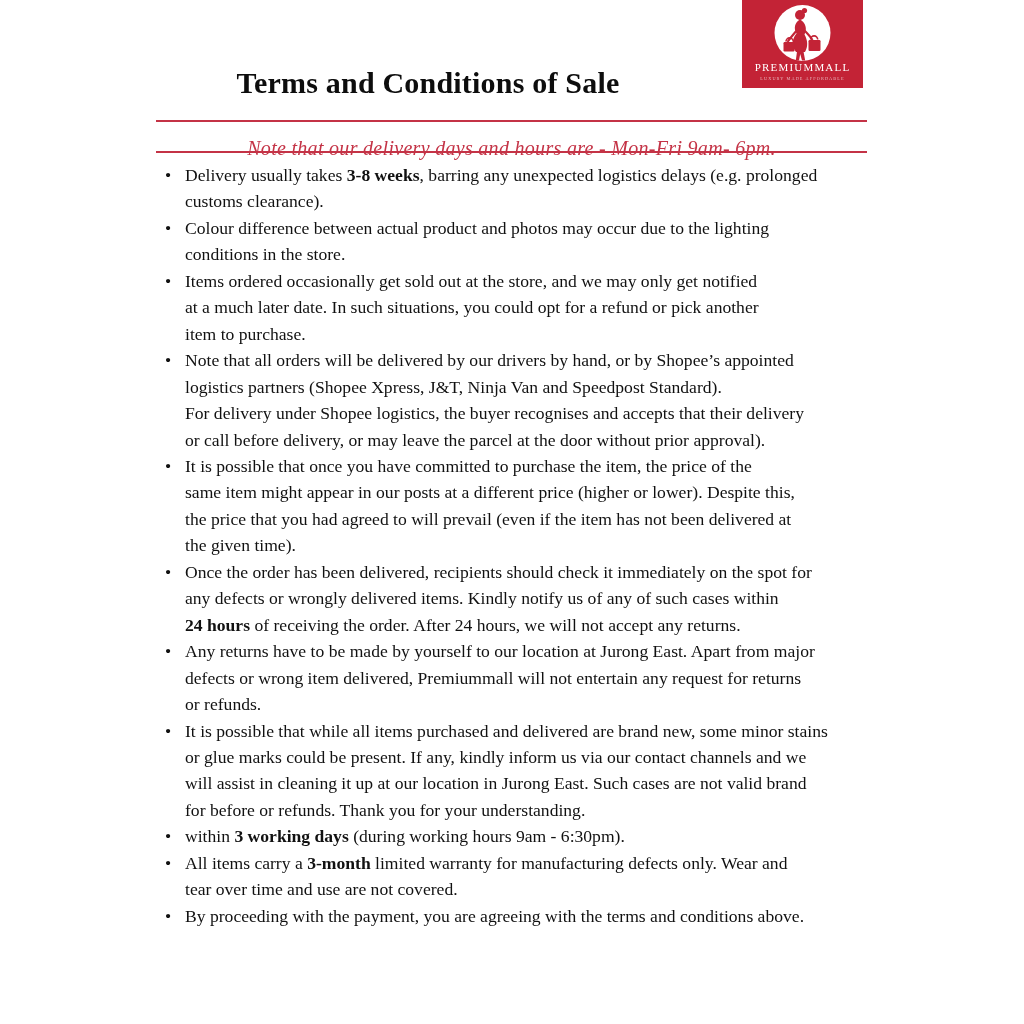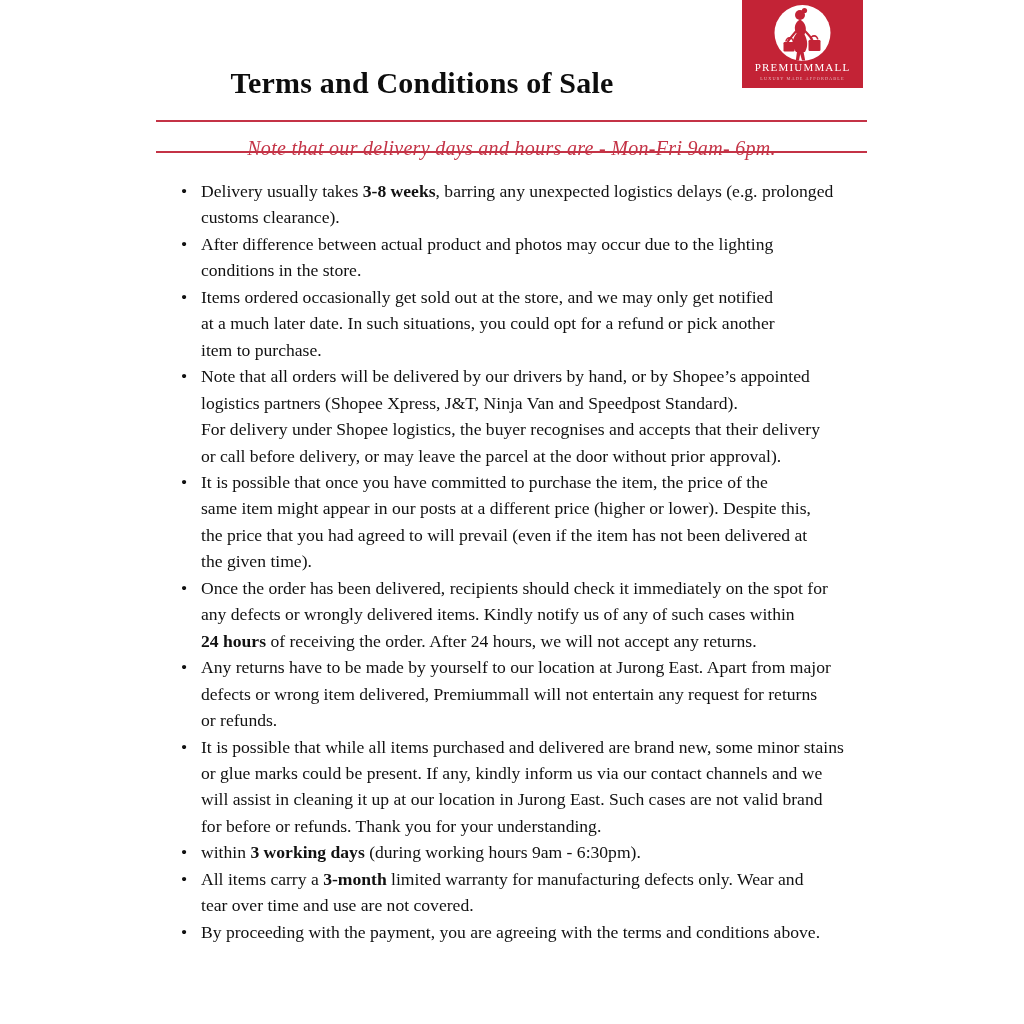--- a/index.html
+++ b/index.html
@@ -26,20 +26,21 @@
   
   .title {
     position: absolute;
     left: 0; top: 66px;
     width: 844px;
     text-align: center;
     font-size: 30px;
     font-weight: bold;
     letter-spacing: 0.2px;
     color: #0d0d0d;
+    padding-left: 6px;
   }
 
   
   .rule {
     position: absolute;
     left: 156px;
     width: 711px;
     height: 2px;
   }
   .rule-top { top: 120px; }
@@ -53,21 +54,21 @@
     font-size: 20px;
     letter-spacing: 0.3px;
     margin-top: 12px;
   }
 
   
   .terms {
     position: absolute;
     left: 160px; top: 162px;
     width: 720px;
-    margin: 16px; padding: 0;
+    margin: 0; padding: 0;
     list-style: none;
     font-size: 17.6px;
     line-height: 26.45px;
   }
   .terms li {
     position: relative;
     margin: 0;
     padding: 0 0 0 25px;
   }
   .terms li::before {
@@ -110,21 +111,21 @@
   <div class="rule rule-top" style="background: rgb(196, 51, 70);"></div>
   <div class="note" style="color: rgb(196, 51, 70);">Note that our delivery days and hours are - Mon-Fri 9am- 6pm.</div>
   <div class="rule rule-bottom" style="background: rgb(196, 51, 70);"></div>
 
   <ul class="terms">
       <li>
         <span class="line">Delivery usually takes <b>3-8 weeks</b>, barring any unexpected logistics delays (e.g. prolonged</span>
         <span class="line">customs clearance).</span>
       </li>
       <li>
-        <span class="line">After difference between actual product and photos may occur due to the lighting</span>
+        <span class="line">Colour difference between actual product and photos may occur due to the lighting</span>
         <span class="line">conditions in the store.</span>
       </li>
       <li>
         <span class="line">Items ordered occasionally get sold out at the store, and we may only get notified</span>
         <span class="line">at a much later date. In such situations, you could opt for a refund or pick another</span>
         <span class="line">item to purchase.</span>
       </li>
       <li>
         <span class="line">Note that all orders will be delivered by our drivers by hand, or by Shopee’s appointed</span>
         <span class="line">logistics partners (Shopee Xpress, J&amp;T, Ninja Van and Speedpost Standard).</span>

